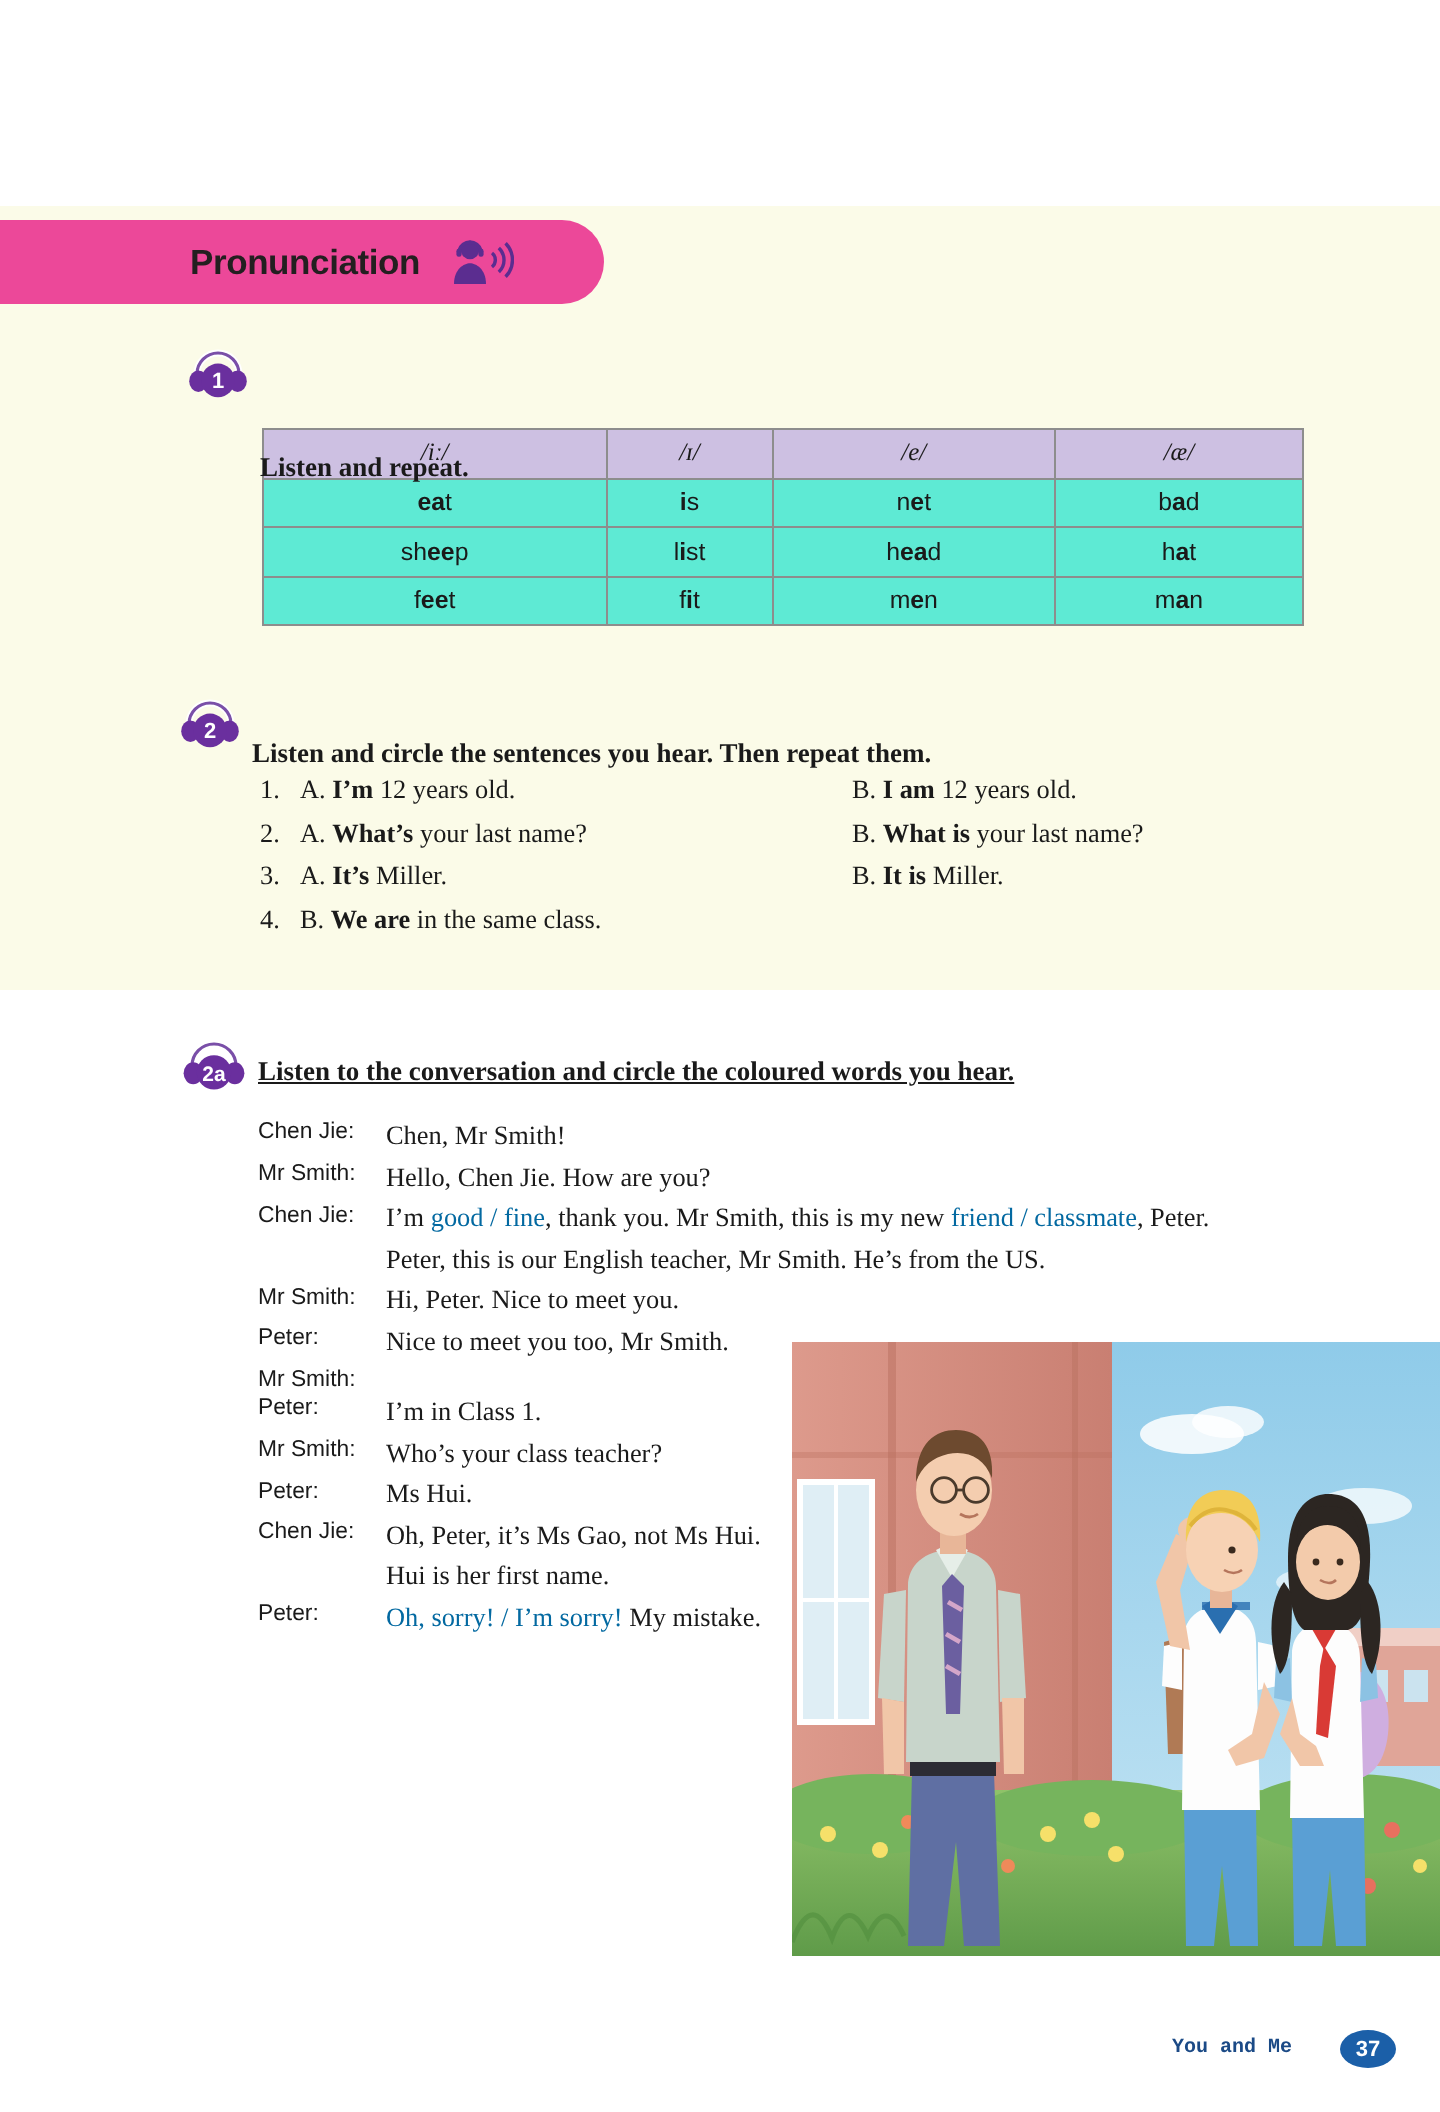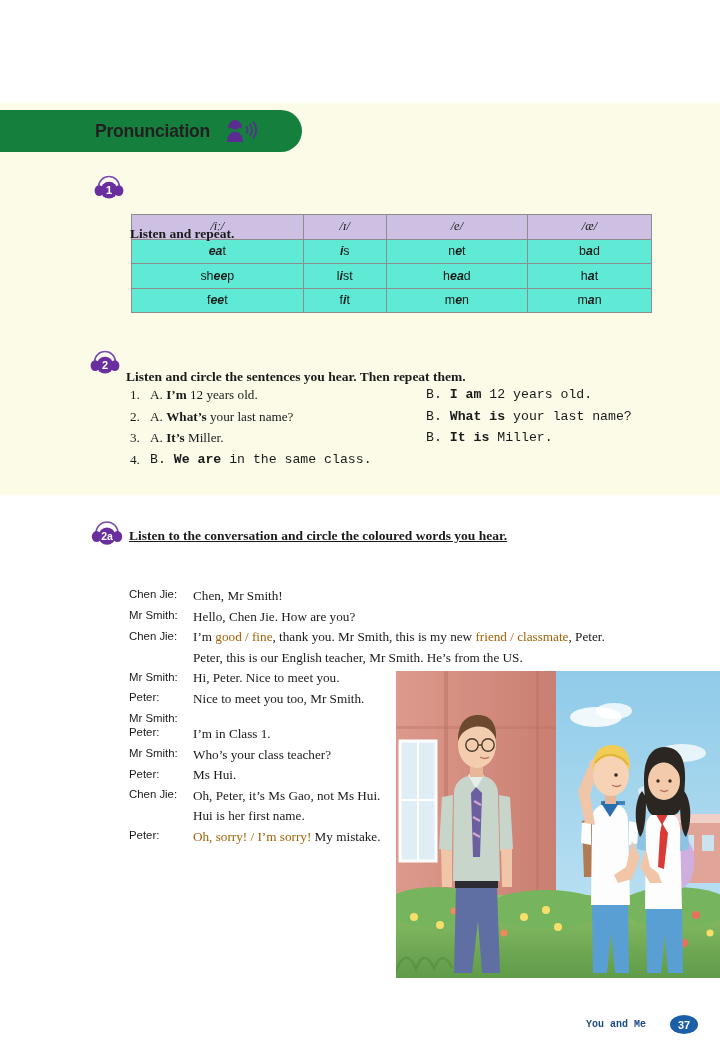--- a/index.html
+++ b/index.html
@@ -20,21 +20,21 @@
     width: 720px; height: 392px;
     background: #fbfbe8;
     z-index: 0;
   }
 
   
   .banner {
     position: absolute;
     left: 0; top: 110px;
     width: 302px; height: 42px;
-    background: #15803d;
+    background: #ec4899;
     border-radius: 0 21px 21px 0;
     display: flex;
     align-items: center;
     z-index: 3;
   }
   .banner-title {
     font-family: "Liberation Sans", sans-serif;
     font-weight: bold;
     font-size: 17.5px;
     color: #231f20;
@@ -78,62 +78,61 @@
     font-size: 12.4px;
     color: #1a1a1a;
     padding: 0;
   }
   .ipa-table tr.head td {
     background: #cdc0e2;
     font-family: "Liberation Serif", serif;
     font-style: italic;
     font-size: 12.5px;
   }
-  .ipa-table td b { font-weight: bold; font-style: italic; }
+  .ipa-table td b { font-weight: bold; }
 
   
   .sent-list {
     position: absolute;
     left: 130px; top: 387px;
     width: 520px;
     z-index: 4;
     font-size: 13.2px;
     color: #1a1a1a;
   }
   .sent-row { display: flex; height: 21.5px; align-items: flex-start; }
   .sent-num { width: 20px; }
   .sent-a   { width: 276px; }
-  .sent-b   { flex: 1; font-family: Liberation Mono, monospace; }
+  .sent-b   { flex: 1; }
   .sent-list b { font-weight: bold; }
 
   
   .dialogue {
     position: absolute;
     left: 129px; top: 558px;
     width: 480px;
     z-index: 4;
     font-size: 13.2px;
     color: #1a1a1a;
-    margin-top: 28px;
   }
   .d-row { display: flex; margin-bottom: 0px; }
   .d-who {
     width: 64px;
     flex: 0 0 64px;
     font-family: "Liberation Sans", sans-serif;
     font-size: 11.4px;
     color: #1a1a1a;
     padding-top: 2.4px;
   }
   .d-txt {
     flex: 1;
     line-height: 20.6px;
   }
   .d-narrow .d-txt { max-width: 210px; }
-  .hl { color: #a16207; }
+  .hl { color: #0369a1; }
 
   
   .illus {
     position: absolute;
     left: 396px; top: 671px;
     width: 324px; height: 307px;
     z-index: 5;
     overflow: hidden;
   }
 

